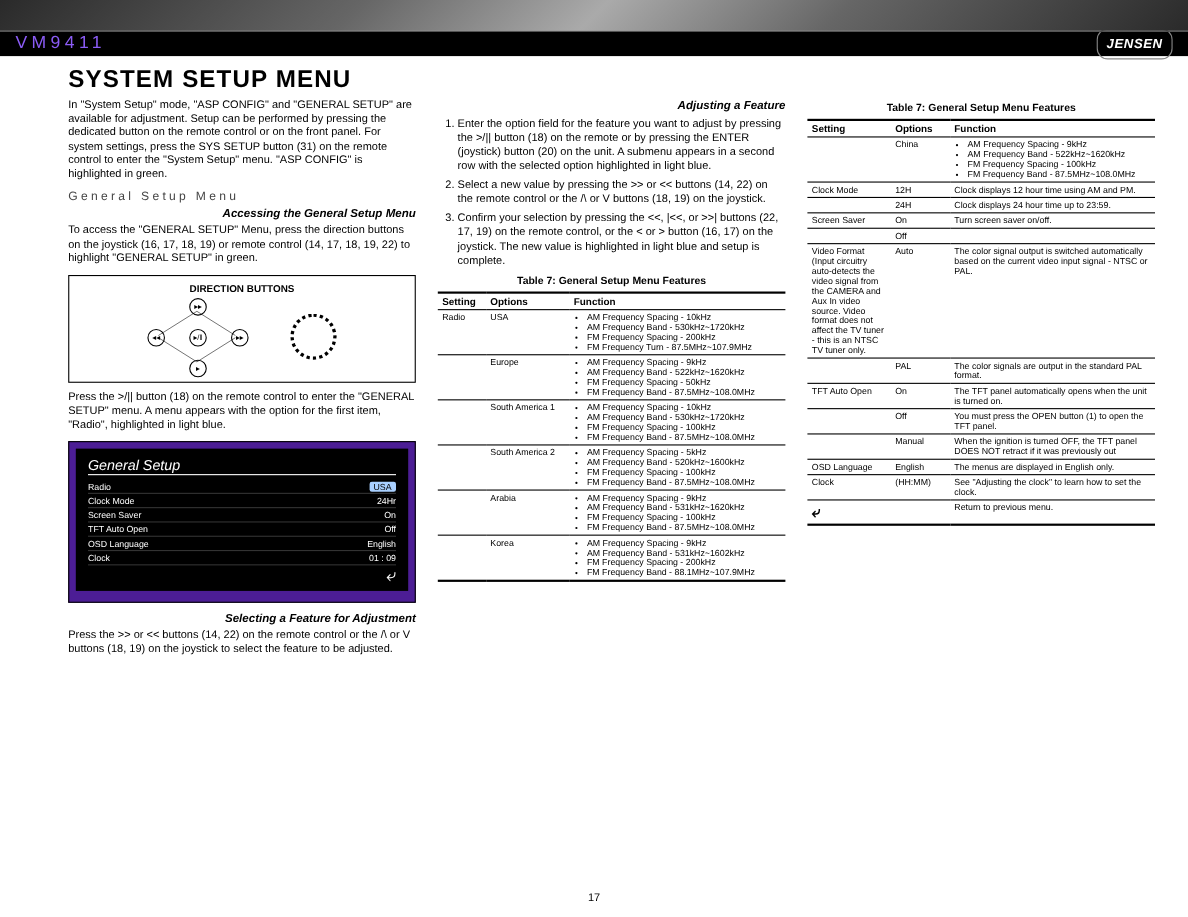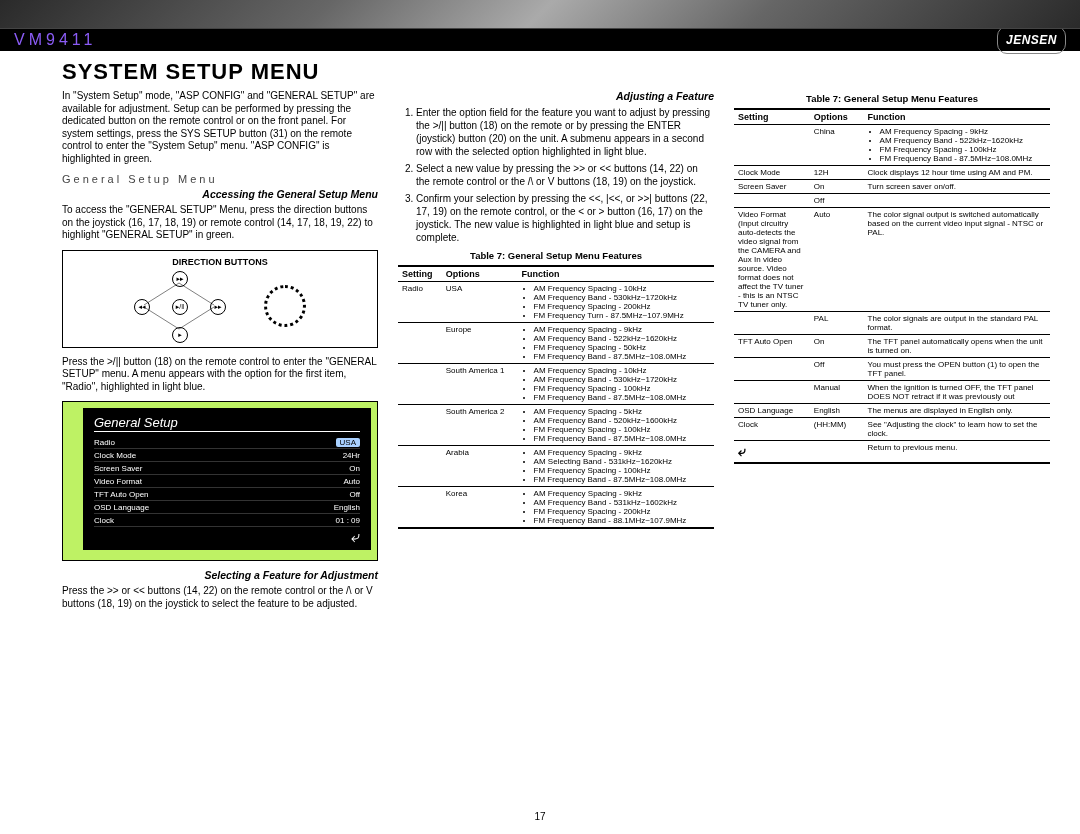--- a/index.html
+++ b/index.html
@@ -94,22 +94,22 @@
     display: flex; align-items: center; justify-content: center;
   }
   .gear {
     width: 36px; height: 36px; border: 3px dotted #000;
     border-radius: 50%; background: #fff;
   }
 
   .osd-box {
     border: 1.5px solid #000;
     margin: 8px 0;
-    padding: 6px 6px 10px 20px;
-    background: #bef264;
+    padding: 6px 6px 10px 6px;
+    background: #4c1d95;
   }
   .osd-inner {
     border: 1px solid #000;
     background: #000;
     color: #fff;
     padding: 6px 10px 4px 10px;
   }
   .osd-title { font-style: italic; font-size: 13px; border-bottom: 1.5px solid #fff; padding-bottom: 1px; margin-bottom: 4px; }
   .osd-row { display: flex; justify-content: space-between; font-size: 8px; padding: 1.5px 0; border-bottom: 0.5px solid #333; }
   .osd-row:first-child span:last-child { background: #a9d0ff; color: #000; padding: 0 4px; border-radius: 2px; }
@@ -197,24 +197,20 @@
             </div>
             <div class="osd-row">
               <span>Clock Mode</span>
               <span>24Hr</span>
             </div>
             <div class="osd-row">
               <span>Screen Saver</span>
               <span>On</span>
             </div>
             <div class="osd-row">
-              <span>Video Format</span>
-              <span>Auto</span>
-            </div>
-            <div class="osd-row">
               <span>TFT Auto Open</span>
               <span>Off</span>
             </div>
             <div class="osd-row">
               <span>OSD Language</span>
               <span>English</span>
             </div>
             <div class="osd-row">
               <span>Clock</span>
               <span>01 : 09</span>
@@ -293,21 +289,21 @@
                 <li>FM Frequency Band - 87.5MHz~108.0MHz</li>
               </ul>
             </td>
           </tr>
           <tr>
             <td></td>
             <td>Arabia</td>
             <td>
               <ul>
                 <li>AM Frequency Spacing - 9kHz</li>
-                <li>AM Selecting Band - 531kHz~1620kHz</li>
+                <li>AM Frequency Band - 531kHz~1620kHz</li>
                 <li>FM Frequency Spacing - 100kHz</li>
                 <li>FM Frequency Band - 87.5MHz~108.0MHz</li>
               </ul>
             </td>
           </tr>
           <tr>
             <td></td>
             <td>Korea</td>
             <td>
               <ul>
@@ -344,20 +340,25 @@
                 <li>FM Frequency Band - 87.5MHz~108.0MHz</li>
               </ul>
             </td>
           </tr>
           <tr>
             <td class="nowrap-cell">Clock Mode</td>
             <td>12H</td>
             <td>Clock displays 12 hour time using AM and PM.</td>
           </tr>
           <tr>
+            <td class="nowrap-cell"></td>
+            <td>24H</td>
+            <td>Clock displays 24 hour time up to 23:59.</td>
+          </tr>
+          <tr>
             <td class="nowrap-cell">Screen Saver</td>
             <td>On</td>
             <td>Turn screen saver on/off.</td>
           </tr>
           <tr>
             <td class="nowrap-cell"></td>
             <td>Off</td>
             <td></td>
           </tr>
           <tr>

